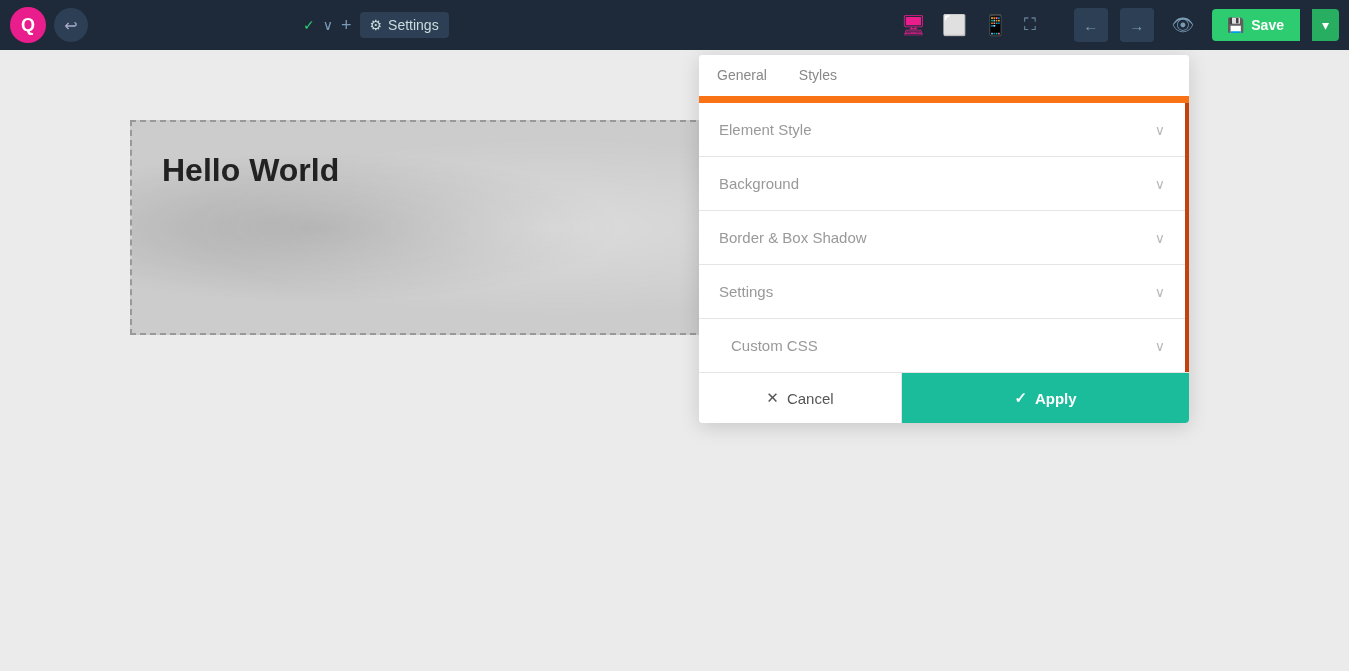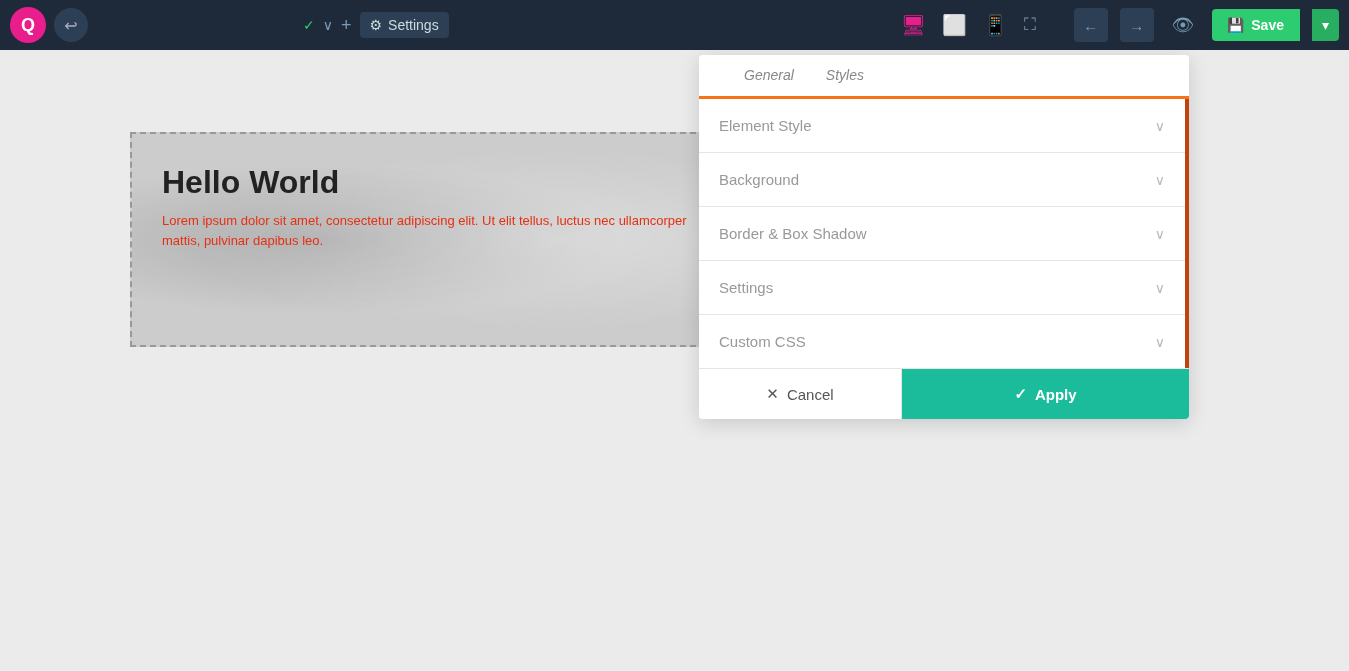--- a/index.html
+++ b/index.html
@@ -122,21 +122,21 @@
       position: relative;
       display: flex;
       align-items: flex-start;
       justify-content: flex-start;
     }
 
     
     .canvas-widget {
       position: absolute;
       left: 130px;
-      top: 82px;
+      top: 70px;
       width: 616px;
       height: 215px;
       background: #ccc;
       background-image: 
         radial-gradient(ellipse at 70% 50%, rgba(255,255,255,0.3) 0%, transparent 60%),
         radial-gradient(ellipse at 30% 50%, rgba(0,0,0,0.15) 0%, transparent 50%);
       border: 2px dashed #999;
       overflow: hidden;
     }
     .widget-content {
@@ -183,24 +183,23 @@
     }
     .panel-header {
       background: #e91e63;
       color: white;
       padding: 14px 20px;
       font-size: 16px;
       font-weight: bold;
     }
     .panel-tabs {
       display: flex;
-      border-bottom: 3px solid #f97316;
+      border-bottom: 7px solid #f97316;
       background: white;
-      padding: 0 29px;
-      font-style: italic;
+      padding: 0 2px;
     }
     .panel-tab {
       padding: 12px 16px;
       font-size: 14px;
       color: #888;
       cursor: pointer;
       border-bottom: 2px solid transparent;
       margin-bottom: -1px;
     }
     .panel-tab.active {
@@ -319,21 +318,20 @@
     </button>
   </div>
 
 </div>
 
 <div class="main-content">
 
   <div class="canvas-widget">
     <div class="widget-content">
       <div class="widget-title">Hello World</div>
-      <div class="widget-body-text">Lorem ipsum dolor sit amet, consectetur adipiscing elit. Ut elit tellus, luctus nec ullamcorper mattis, pulvinar dapibus leo.</div>
     </div>
   </div>
 
   <div class="panel">
 
 
     <div class="panel-tabs">
       <div class="panel-tab">
         <span>General</span>
       </div>
@@ -365,21 +363,21 @@
         </div>
       </div>
 
       <div class="accordion-item">
         <div class="accordion-header">
           <span>Settings</span>
           <span class="accordion-chevron">∨</span>
         </div>
       </div>
 
-      <div class="accordion-item" style="border-bottom:none;">
+      <div class="accordion-item" style="border-bottom:none;padding-left:12px;">
         <div class="accordion-header">
           <span>Custom CSS</span>
           <span class="accordion-chevron">∨</span>
         </div>
       </div>
 
     </div>
 
     <div class="panel-footer">
       <button class="panel-cancel-btn">

